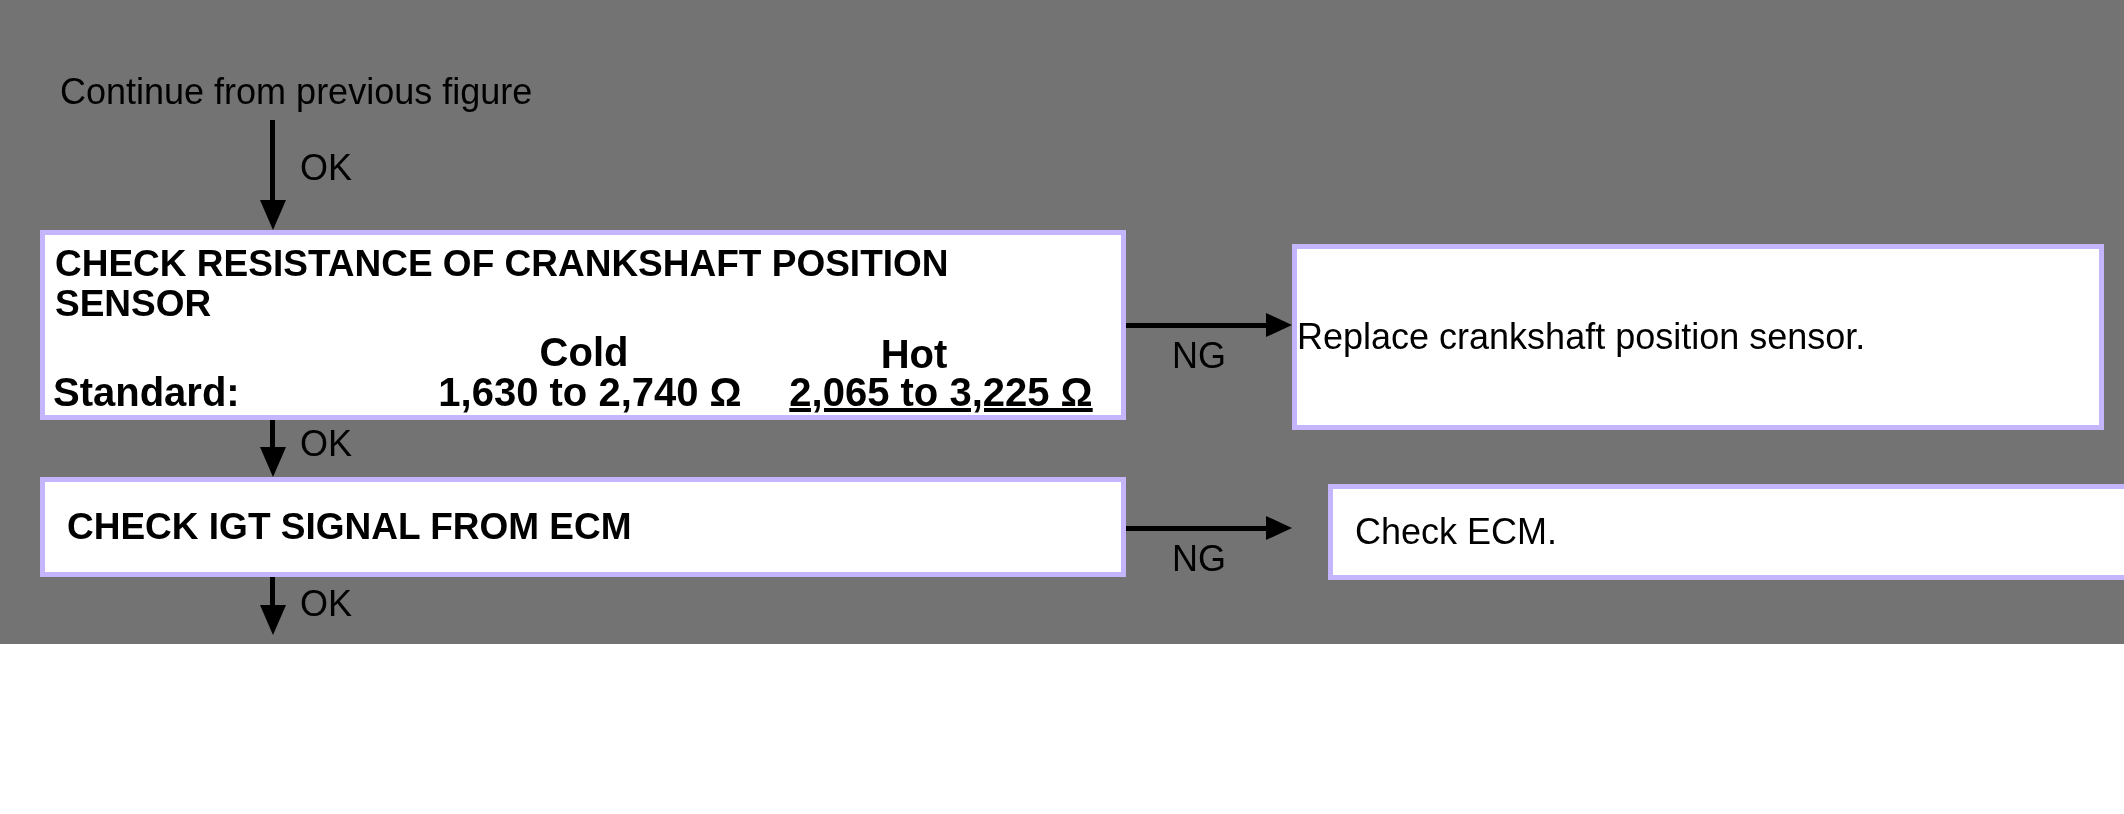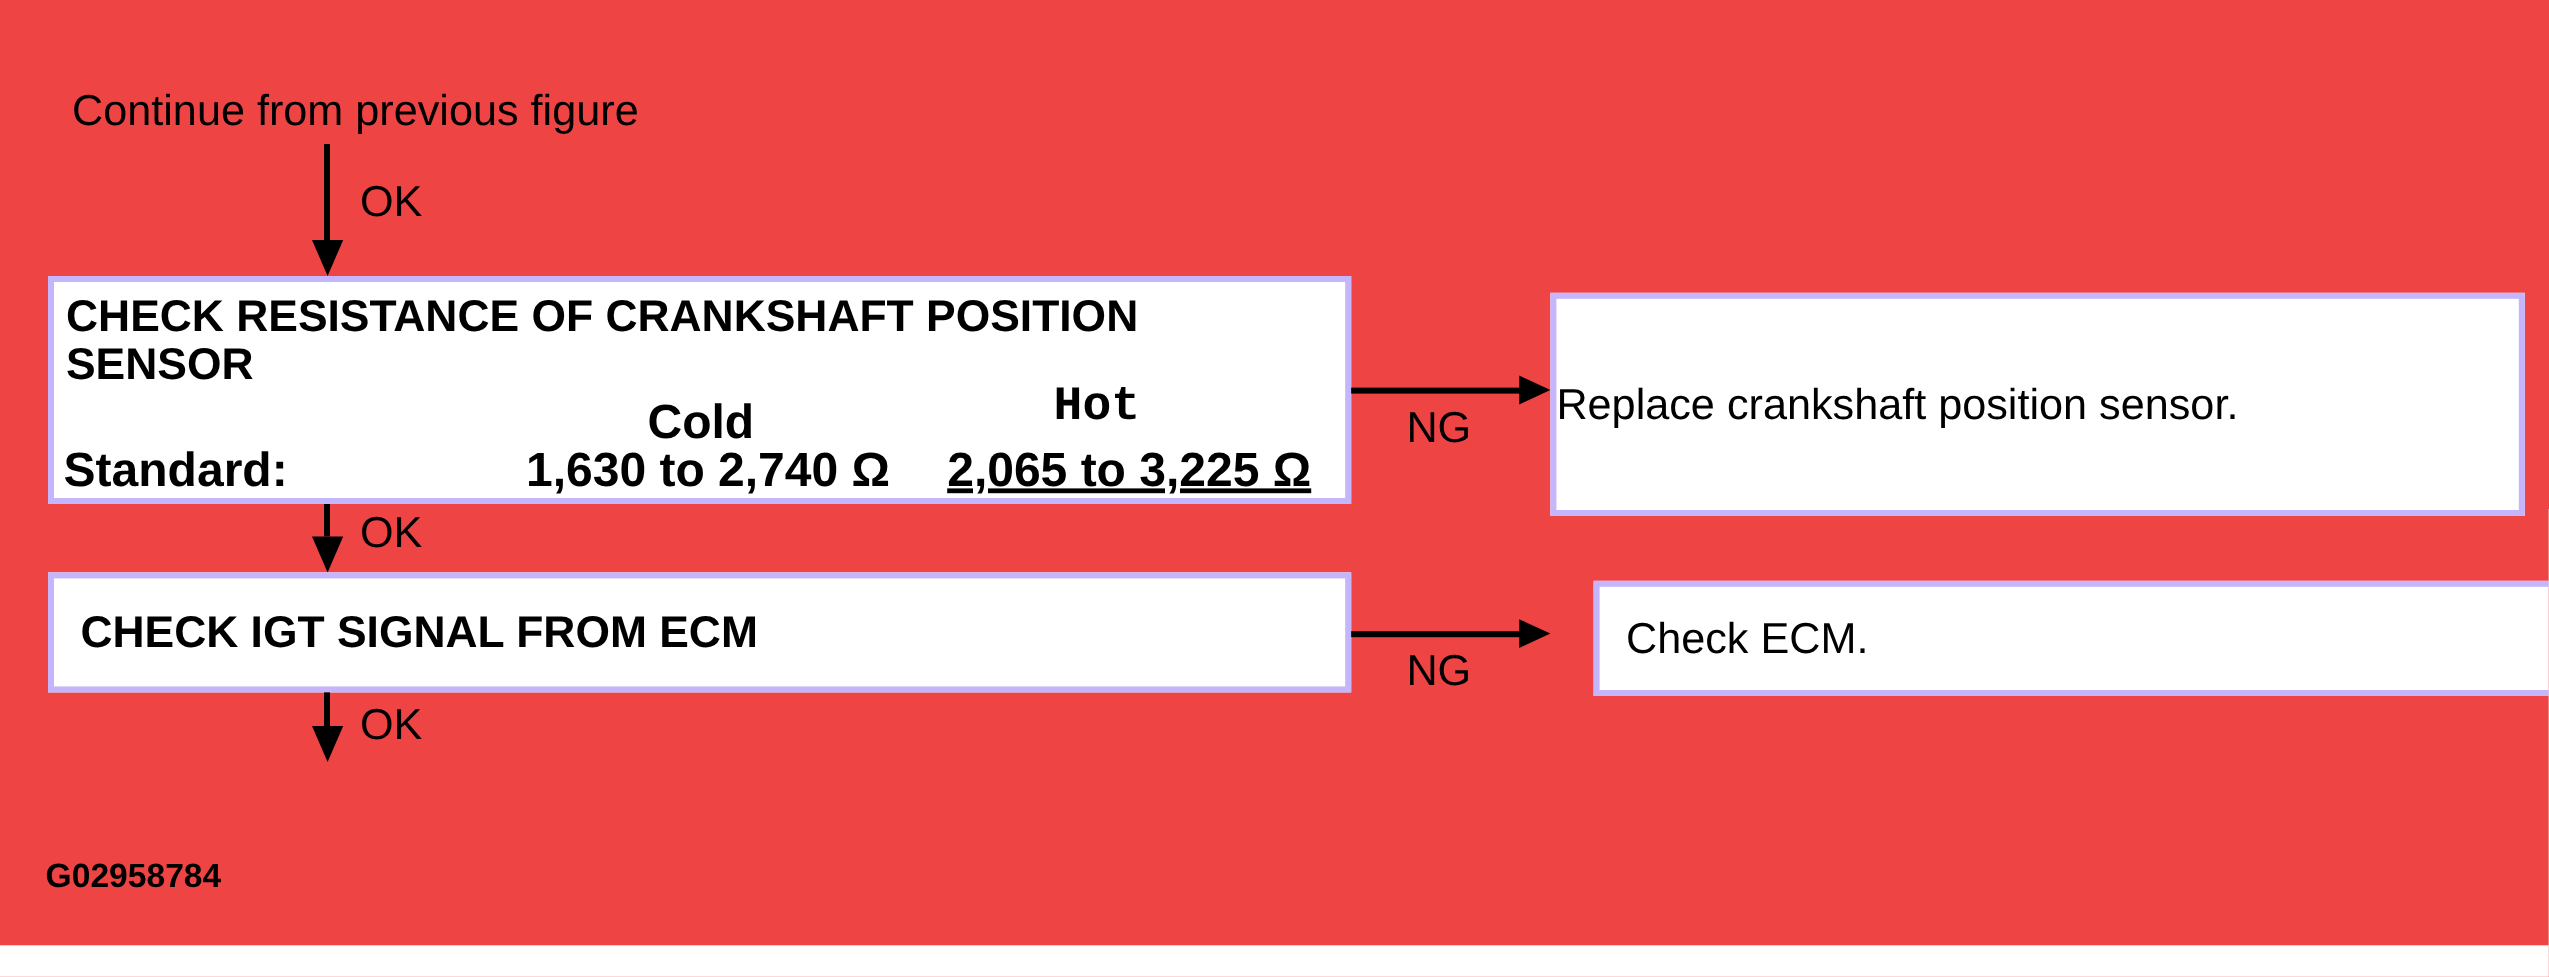--- a/index.html
+++ b/index.html
@@ -3,22 +3,22 @@
 <meta charset="utf-8">
 <style>
   html, body {
     margin: 0;
     padding: 0;
     background: #ffffff;
   }
   .canvas {
     position: relative;
     width: 2124px;
-    height: 788px;
-    background: #ef4444;
+    height: 644px;
+    background: #737373;
     font-family: "Liberation Sans", "DejaVu Sans", sans-serif;
     color: #000000;
     overflow: hidden;
   }
   .abs { position: absolute; }
 
   
   .plain-text {
     font-size: 36px;
     line-height: 1.1;
@@ -107,21 +107,21 @@
 
   <div class="vline" style="left:270px; top:120px; height:80px;"></div>
   <div class="arrowhead-down" style="left:260px; top:200px;"></div>
   <div class="abs edge-label" style="left:300px; top:150px;">OK</div>
 
   <div class="node" style="left:40px; top:230px; width:1086px; height:190px;">
     <div class="abs node-title" style="left:10px; top:8px;">CHECK RESISTANCE OF CRANKSHAFT POSITION</div>
     <div class="abs node-title" style="left:10px; top:48px;">SENSOR</div>
 
     <div class="spec-text spec-centered" style="left:539px; top:96px;">Cold</div>
-    <div class="spec-text spec-centered" style="left:869px; top:84px;font-family:Liberation Mono, monospace;">Hot</div>
+    <div class="spec-text spec-centered" style="left:869px; top:98px;">Hot</div>
 
     <div class="spec-text" style="left:8px; top:136px;">Standard:</div>
     <div class="spec-text spec-centered" style="left:545px; top:136px;">1,630 to 2,740 Ω</div>
     <div class="spec-text spec-centered" style="left:896px; top:136px;text-decoration:underline;">2,065 to 3,225 Ω</div>
   </div>
 
   <div class="hline" style="left:1126px; top:323px; width:142px;"></div>
   <div class="arrowhead-right" style="left:1266px; top:313px;"></div>
   <div class="abs edge-label" style="left:1172px; top:338px;">NG</div>
 

